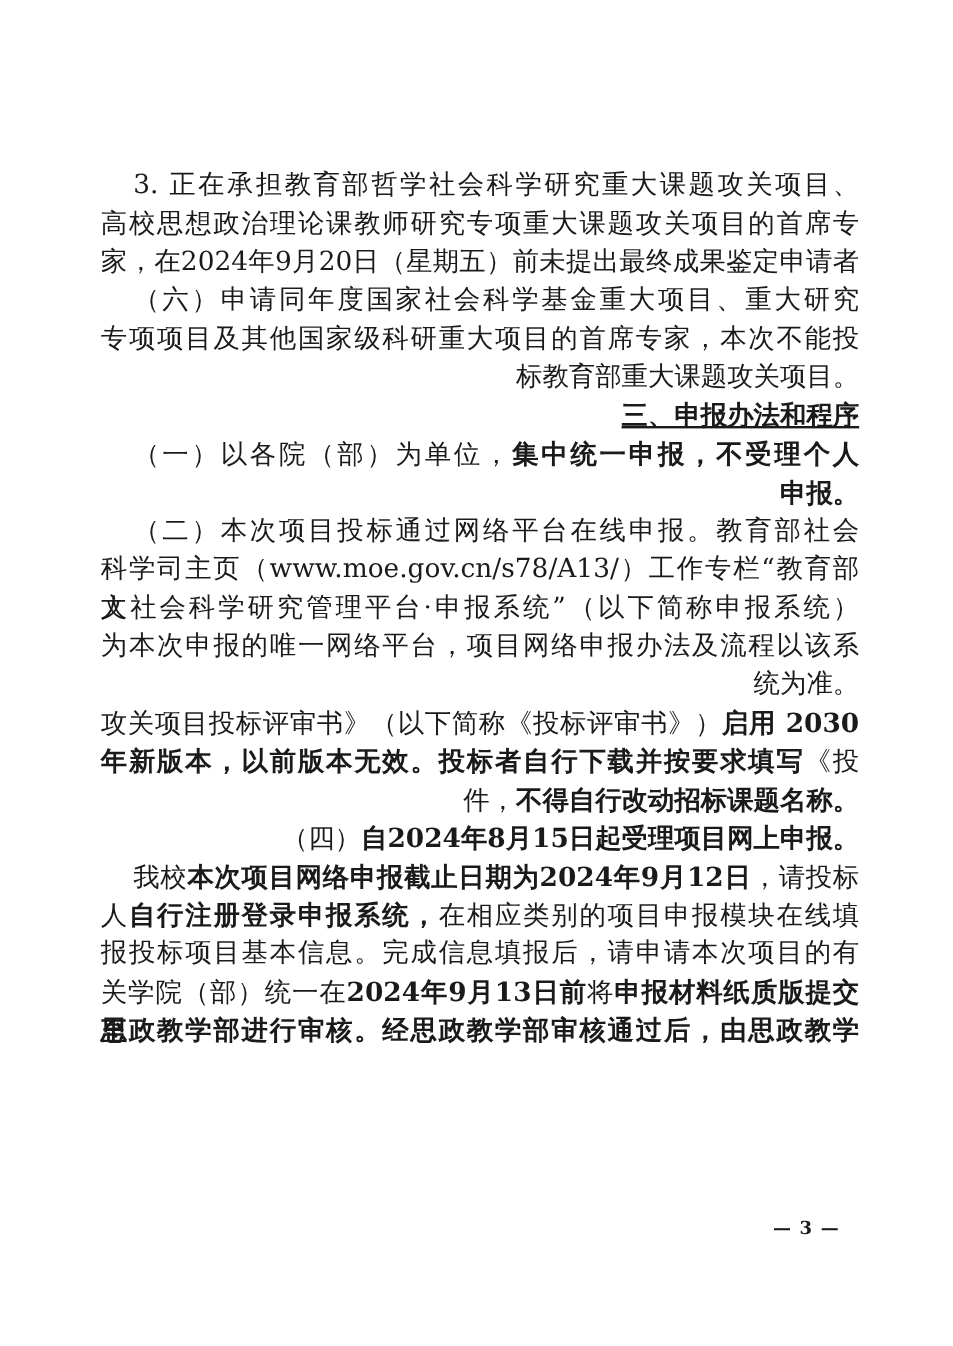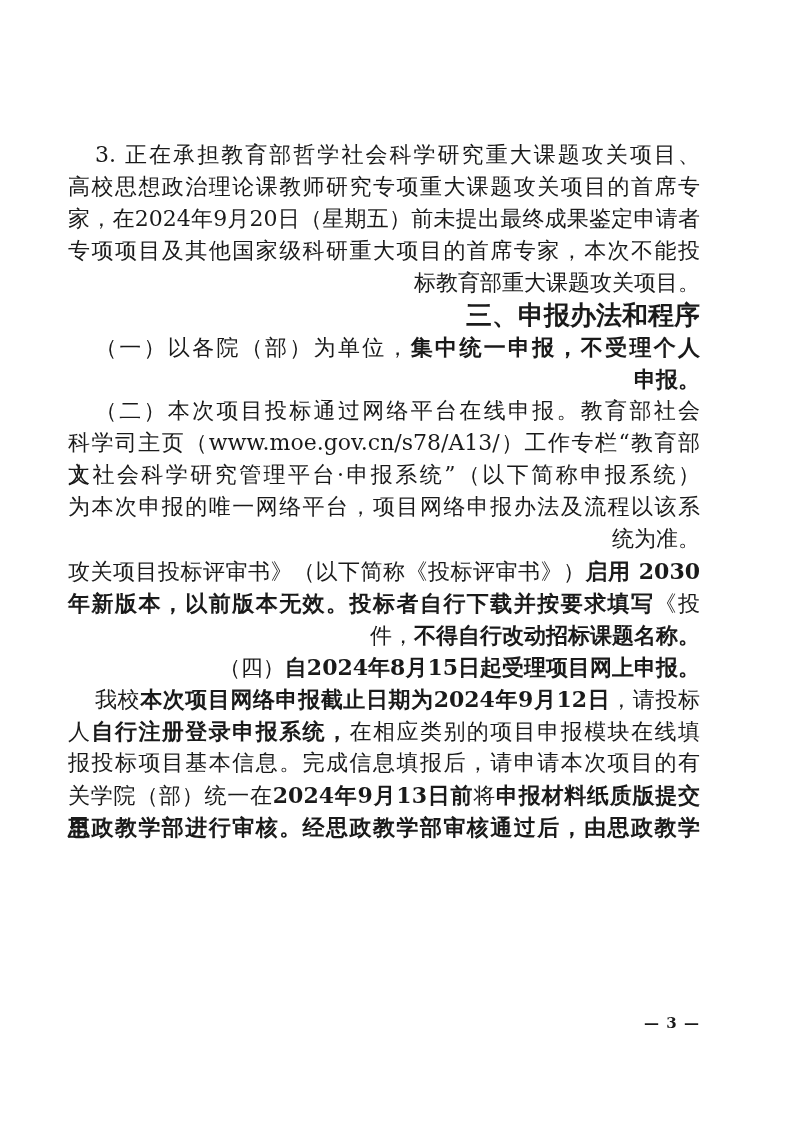--- a/index.html
+++ b/index.html
@@ -11,21 +11,21 @@
     position: relative;
     width: 794px;
     height: 1122px;
     background: #ffffff;
     overflow: hidden;
     font-family: "DejaVu Serif", "Liberation Serif", serif;
     color: #1a1a1a;
   }
   .text-content {
     position: absolute;
-    left: 68px;
+    left: 84px;
     top: 139px;
     width: 632px;
   }
   .line {
     height: 32px;
     line-height: 32px;
     font-size: 22px;
     letter-spacing: 0;
     text-align: right;
     overflow: visible;
@@ -34,21 +34,22 @@
     text-align: justify;
     text-align-last: justify;
     text-justify: inter-character;
   }
   .line.ind {
     text-indent: 27px;
   }
   .line.head {
     font-weight: 700;
     font-family: "DejaVu Sans", "Liberation Sans", sans-serif;
-    font-size: 26px;
+    font-size: 22px;
+    text-decoration: underline;
   }
   .b {
     font-weight: 700;
   }
   .r {
     font-weight: 400;
   }
   .page-number {
     position: absolute;
     top: 1013px;
@@ -62,20 +63,21 @@
   }
 </style>
 </head>
 <body>
 
 <div class="page">
   <div class="text-content">
       <div class="line ind j"><span class="r">3. 正在承担教育部哲学社会科学研究重大课题攻关项目、</span></div>
       <div class="line j"><span class="r">高校思想政治理论课教师研究专项重大课题攻关项目的首席专</span></div>
       <div class="line j"><span class="r">家，在2024年9月20日（星期五）前未提出最终成果鉴定申请者</span></div>
+      <div class="line ind j"><span class="r">（六）申请同年度国家社会科学基金重大项目、重大研究</span></div>
       <div class="line j"><span class="r">专项项目及其他国家级科研重大项目的首席专家，本次不能投</span></div>
       <div class="line"><span class="r">标教育部重大课题攻关项目。</span></div>
       <div class="line head"><span class="b">三、申报办法和程序</span></div>
       <div class="line ind j"><span class="r">（一）以各院（部）为单位，</span><span class="b">集中统一申报，不受理个人</span></div>
       <div class="line"><span class="b">申报。</span></div>
       <div class="line ind j"><span class="r">（二）本次项目投标通过网络平台在线申报。教育部社会</span></div>
       <div class="line j"><span class="r">科学司主页（www.moe.gov.cn/s78/A13/）工作专栏“教育部人</span></div>
       <div class="line j"><span class="r">文社会科学研究管理平台·申报系统”（以下简称申报系统）</span></div>
       <div class="line j"><span class="r">为本次申报的唯一网络平台，项目网络申报办法及流程以该系</span></div>
       <div class="line"><span class="r">统为准。</span></div>

